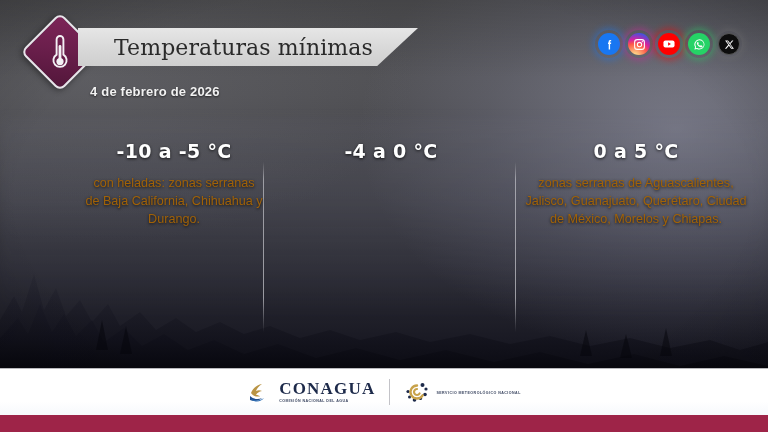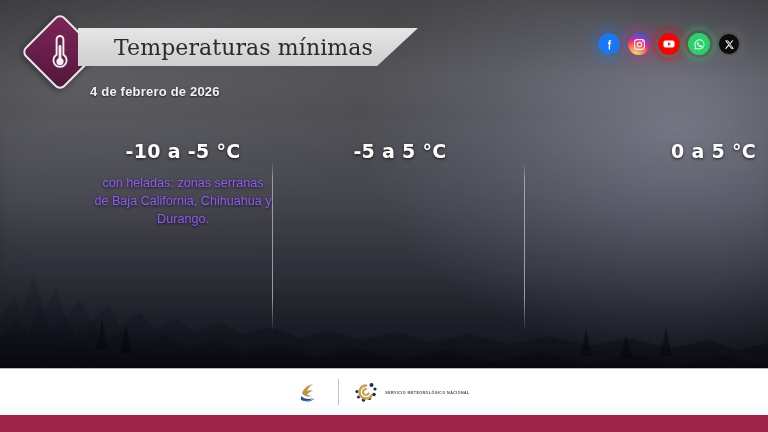--- a/index.html
+++ b/index.html
@@ -103,40 +103,40 @@
     content:""; position:absolute; inset:-3px; border-radius:50%;
     box-shadow:0 0 7px 2px currentColor; opacity:.45;
   }
   .sico.fb{ background:#1877f2; color:#1877f2; }
   .sico.ig{ background:radial-gradient(circle at 30% 107%,#fdf497 0%,#fd5949 45%,#d6249f 60%,#285aeb 90%); color:#d6249f; }
   .sico.yt{ background:#ff0000; color:#ff0000; }
   .sico.wa{ background:#25d366; color:#25d366; }
   .sico.x{ background:#0d0d0d; color:#6e6e6e; border:1px solid #555; }
 
   
-  .columns{ position:absolute; left:16px; top:140px; width:616px; height:200px; }
+  .columns{ position:absolute; left:7px; top:140px; width:616px; height:200px; }
   .col{ position:absolute; top:0; text-align:center; }
   .col1{ left:78px; width:178px; }
   .col2{ left:268px; width:232px; }
-  .col3{ left:518px; width:222px;text-align:right; }
+  .col3{ left:518px; width:222px; }
 
   .col .range{
     font-family:"DejaVu Sans", sans-serif;
     font-weight:700;
     font-size:19px;
     color:#ffffff;
     letter-spacing:0.3px;
     text-shadow:0 1px 3px rgba(0,0,0,0.75);
     margin-bottom:13px;
     white-space:nowrap;
   }
   .col .desc{
     font-size:12.6px;
     line-height:1.42;
-    color:#8b5cf6;
+    color:#a16207;
     text-shadow:0 1px 3px rgba(0,0,0,0.8);
   }
 
   .divider{
     position:absolute; top:22px; width:1px; height:170px;
     background:linear-gradient(180deg, rgba(225,225,230,0) 0%, rgba(225,225,230,0.55) 10%, rgba(225,225,230,0.62) 80%, rgba(225,225,230,0) 100%);
   }
   .div1{ left:256px; }
   .div2{ left:508px; }
 
@@ -263,38 +263,43 @@
   <div class="columns">
     <div class="divider div1"></div>
     <div class="divider div2"></div>
 
     <div class="col col1">
       <div class="range">-10 a -5 °C</div>
       <div class="desc">con heladas: zonas serranas de Baja California, Chihuahua y Durango.</div>
     </div>
 
     <div class="col col2">
-      <div class="range">-5 a 5 °C</div>
+      <div class="range">-4 a 0 °C</div>
     </div>
 
     <div class="col col3">
       <div class="range">0 a 5 °C</div>
+      <div class="desc">zonas serranas de Aguascalientes, Jalisco, Guanajuato, Querétaro, Ciudad de México, Morelos y Chiapas.</div>
     </div>
   </div>
 
   <div class="footer-white">
     <div class="logos">
 
       <div class="logo conagua">
         <div class="mark">
           <svg width="26" height="26" viewBox="0 0 26 26">
             <path d="M4 14c2-5 6-8 11-9-3 2-5 4-6 7 2-1 4-1 6 0-3 .5-5 2-6 4 2 0 3 .5 4 1.5-4 .5-7-.5-9-3.5z" fill="#b99444"></path>
             <path d="M3 17c3 3 8 4 12 2-3 3-8 4-12 2z" fill="#1f4f8f"></path>
             <path d="M4 20c4 2 9 2 13-1-3 4-9 5-13 1z" fill="#2f6fb5"></path>
           </svg>
+        </div>
+        <div class="txt">
+          <div class="big">CONAGUA</div>
+          <div class="small">COMISIÓN NACIONAL DEL AGUA</div>
         </div>
       </div>
 
       <div class="logo-sep"></div>
 
       <div class="logo smn">
         <div class="mark">
           <svg width="26" height="26" viewBox="0 0 26 26">
             <g fill="#1d2a4a">
               <circle cx="18.5" cy="6" r="2"></circle>

